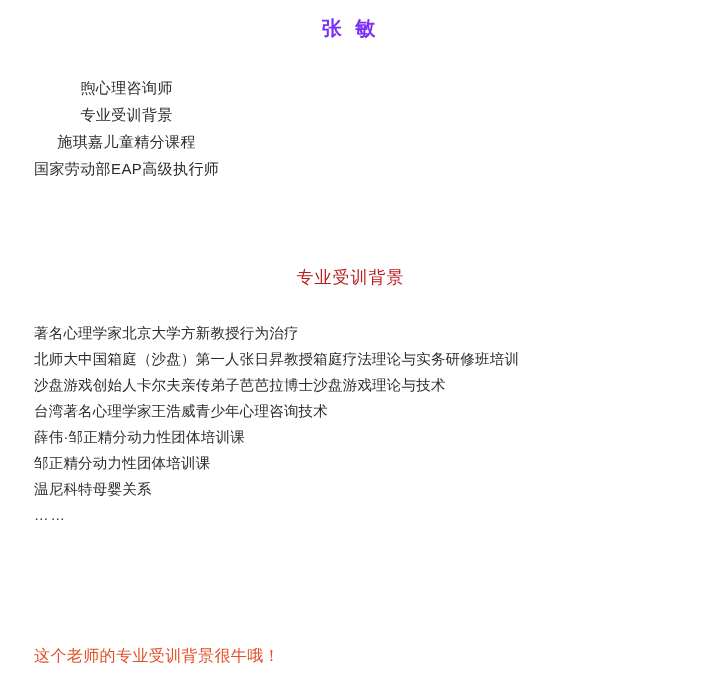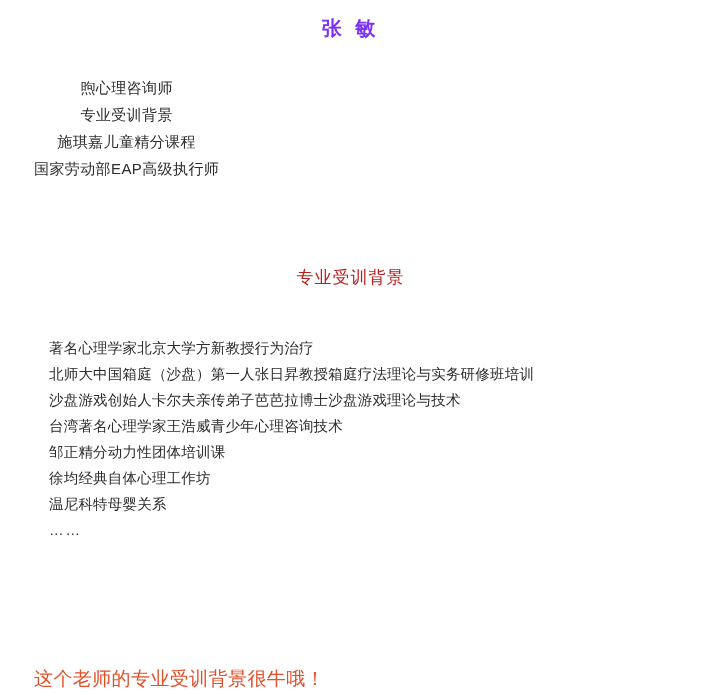--- a/index.html
+++ b/index.html
@@ -50,46 +50,45 @@
     position: absolute;
     left: 0;
     right: 0;
     top: 266px;
     text-align: center;
     color: #b91c1c;
     font-size: 17px;
     letter-spacing: 1px;
   }
   .training-list {
-    margin: 15px;
+    margin: 0;
     padding: 0;
     list-style: none;
     position: absolute;
     left: 34px;
     top: 320px;
   }
   .training-list li {
     font-size: 14.5px;
     color: #2b2b2b;
     line-height: 26px;
     letter-spacing: 0.2px;
     white-space: nowrap;
   }
   .ellipsis-line {
     letter-spacing: 2px !important;
   }
   .footnote {
     position: absolute;
     left: 34px;
     top: 646px;
-    font-size: 19px;
+    font-size: 16px;
     color: #e2502a;
     letter-spacing: 0.4px;
     white-space: nowrap;
-    margin-top: 20px;
   }
 </style>
 </head>
 <body>
 
 <div class="page">
 
   <div class="title">张 敏</div>
 
   <ul class="cred-list">
@@ -99,21 +98,21 @@
     <li>国家劳动部EAP高级执行师</li>
   </ul>
 
   <div class="section-heading">专业受训背景</div>
 
   <ul class="training-list">
     <li>著名心理学家北京大学方新教授行为治疗</li>
     <li>北师大中国箱庭（沙盘）第一人张日昇教授箱庭疗法理论与实务研修班培训</li>
     <li>沙盘游戏创始人卡尔夫亲传弟子芭芭拉博士沙盘游戏理论与技术</li>
     <li>台湾著名心理学家王浩威青少年心理咨询技术</li>
+    <li>薛伟·邹正精分动力性团体培训课</li>
     <li>邹正精分动力性团体培训课</li>
-    <li>徐均经典自体心理工作坊</li>
     <li>温尼科特母婴关系</li>
     <li class="ellipsis-line">……</li>
   </ul>
 
   <div class="footnote">这个老师的专业受训背景很牛哦！</div>
 
 </div>
 
 </body></html>

